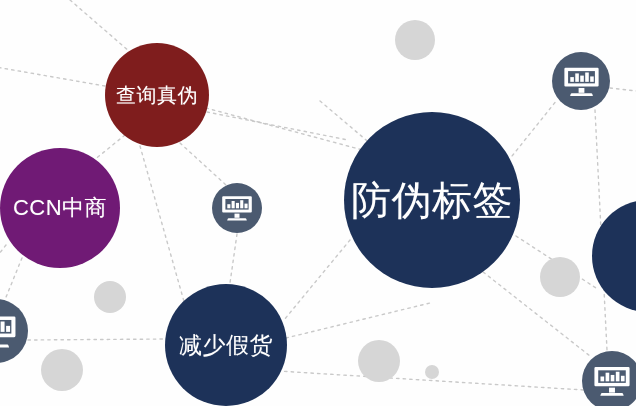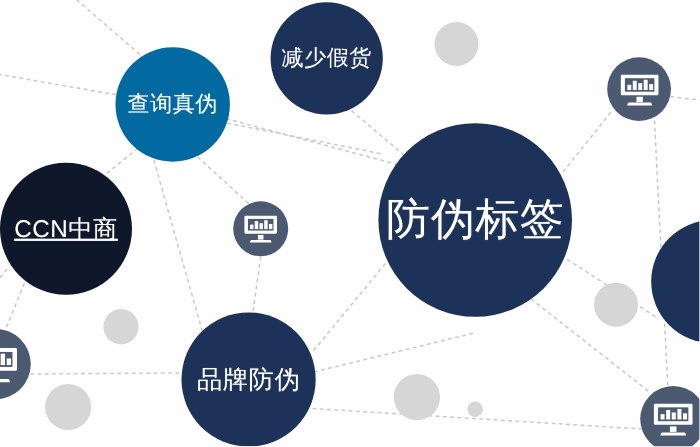--- a/index.html
+++ b/index.html
@@ -95,34 +95,31 @@
   <div class="node node-decor" style="left: 425px; top: 365px; width: 14px; height: 14px; background: rgb(214, 214, 214);"></div>
 
   <div class="node node-primary" style="left: 592px; top: 200px; width: 112px; height: 112px; background: rgb(29, 50, 89);">
     <span class="node-label" style="font-size: 20px;"></span>
   </div>
 
   <div class="node node-primary" style="left: 344px; top: 112px; width: 176px; height: 176px; background: rgb(29, 50, 89);">
     <span class="node-label" style="font-size: 40px;">防伪标签</span>
   </div>
 
-  <div class="node node-primary" style="left: 105px; top: 43px; width: 104px; height: 104px; background: #0369a1;">
+  <div class="node node-primary" style="left: 105px; top: 43px; width: 104px; height: 104px; background: #7f1d1d;">
     <span class="node-label" style="font-size: 20px;">查询真伪</span>
   </div>
 
-  <div class="node node-primary" style="left: 246px; top: 2px; width: 102px; height: 102px; background: rgb(29, 50, 89);">
-    <span class="node-label" style="font-size: 20px;">减少假货</span>
-  </div>
 
-  <div class="node node-primary" style="left: 0px; top: 148px; width: 120px; height: 120px; background: #0f172a; text-decoration: underline;">
+  <div class="node node-primary" style="left: 0px; top: 148px; width: 120px; height: 120px; background: #701a75;">
     <span class="node-label" style="font-size: 22px;">CCN中商</span>
   </div>
 
   <div class="node node-primary" style="left: 165px; top: 284px; width: 122px; height: 122px; background: rgb(29, 50, 89);">
-    <span class="node-label" style="font-size: 23px;">品牌防伪</span>
+    <span class="node-label" style="font-size: 23px;">减少假货</span>
   </div>
 
   <div class="node node-icon" style="left: 212px; top: 183px; width: 50px; height: 50px; background: rgb(75, 90, 112);">
     <span>
         <svg class="icon-svg" width="32" height="32" viewBox="0 0 32 32" xmlns="http://www.w3.org/2000/svg" fill="#ffffff">
           <path d="M2.2 4.2h27.6a1 1 0 0 1 1 1v14.2a1 1 0 0 1-1 1H2.2a1 1 0 0 1-1-1V5.2a1 1 0 0 1 1-1z"></path>
           <rect x="13.5" y="21.6" width="5" height="4.2"></rect>
           <path d="M7.6 26.2h16.8a1 1 0 0 1 .95.7l.5 1.6H6.15l.5-1.6a1 1 0 0 1 .95-.7z"></path>
           <g fill="#4b5a70">
             <rect x="4.4" y="7.0" width="23.2" height="10.6"></rect>

